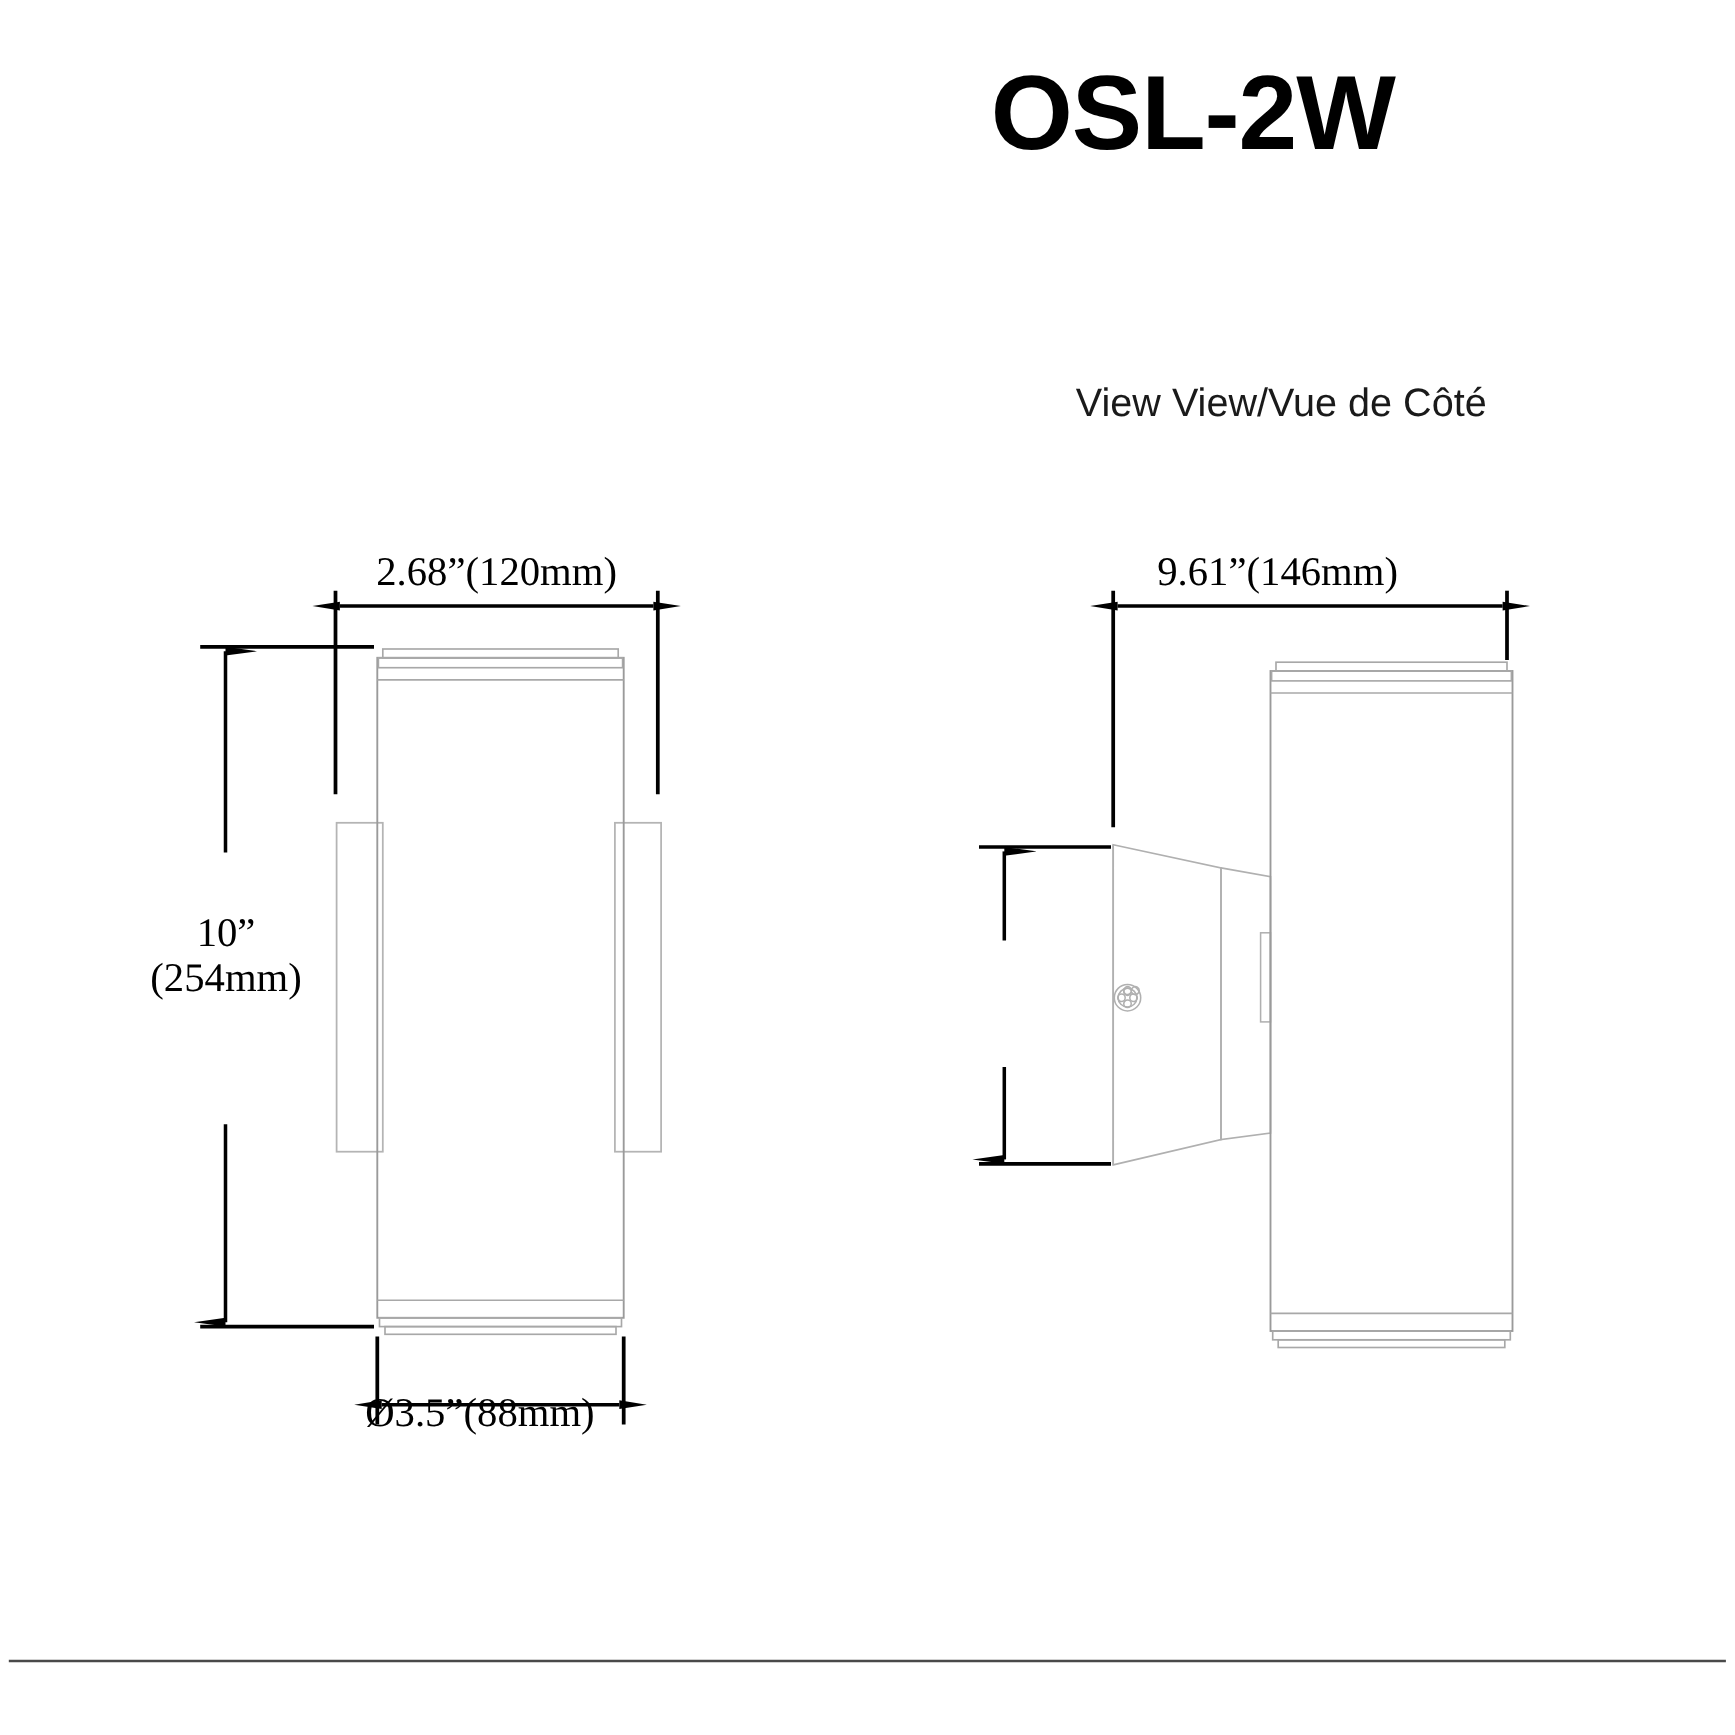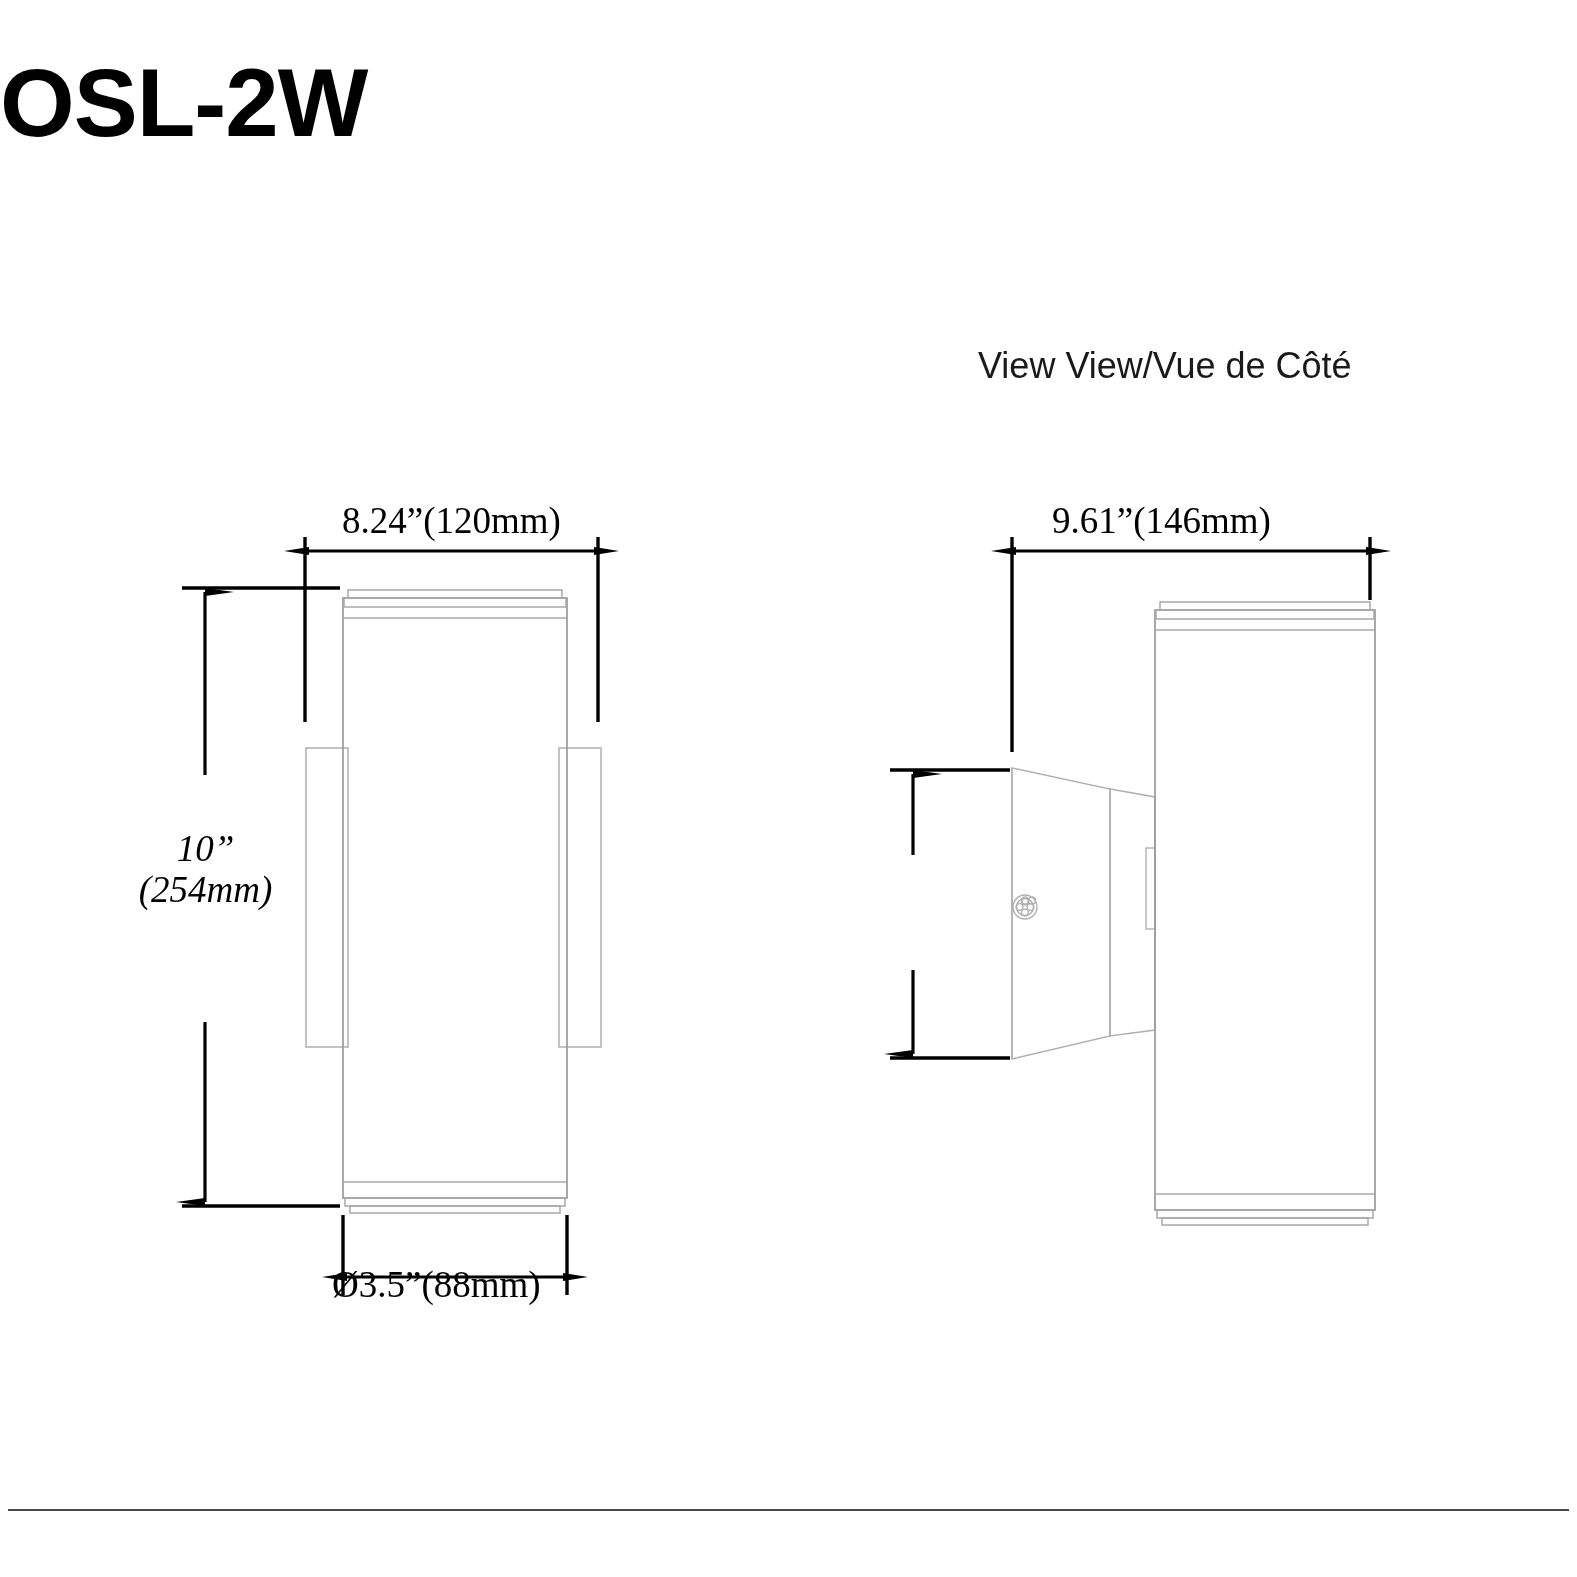--- a/index.html
+++ b/index.html
@@ -24,21 +24,21 @@
     top: 0;
     width: 1577px;
     height: 1577px;
     display: block;
   }
   .title-text {
     position: absolute;
     left: 0;
     top: 55px;
     width: 1268px;
-    text-align: left;
+    text-align: right;
     font-family: "Liberation Sans", sans-serif;
     font-size: 96px;
     font-weight: 700;
     letter-spacing: -1px;
     color: #000000;
     line-height: 1.0;
   }
   .view-label {
     position: absolute;
     font-family: "Liberation Sans", sans-serif;
@@ -66,21 +66,20 @@
   }
   #dim-front-width-text {
     left: 342px;
     top: 500px;
   }
   #dim-front-height-text {
     left: 118px;
     top: 828px;
     width: 175px;
     text-align: center;
-    font-style: italic;
   }
   #dim-front-diameter-text {
     left: 332px;
     top: 1264px;
   }
   #dim-side-width-text {
     left: 1052px;
     top: 500px;
   }
   #dim-side-height-text {
@@ -204,21 +203,21 @@
     </g>
 
     <line x1="8" y1="1510" x2="1569" y2="1510" stroke="#4a4a4a" stroke-width="2.2"></line>
   </svg>
 
   <div class="title-text">OSL-2W</div>
 
 
   <div class="view-label" id="side-view-label">View View/Vue de Côté</div>
 
-  <div class="dim-text" id="dim-front-width-text">8.24”(120mm)</div>
+  <div class="dim-text" id="dim-front-width-text">2.68”(120mm)</div>
 
   <div class="dim-text" id="dim-front-height-text">
     <div>10”</div>
     <div>(254mm)</div>
   </div>
 
   <div class="dim-text" id="dim-front-diameter-text">Ø3.5”(88mm)</div>
 
   <div class="dim-text" id="dim-side-width-text">9.61”(146mm)</div>
 

